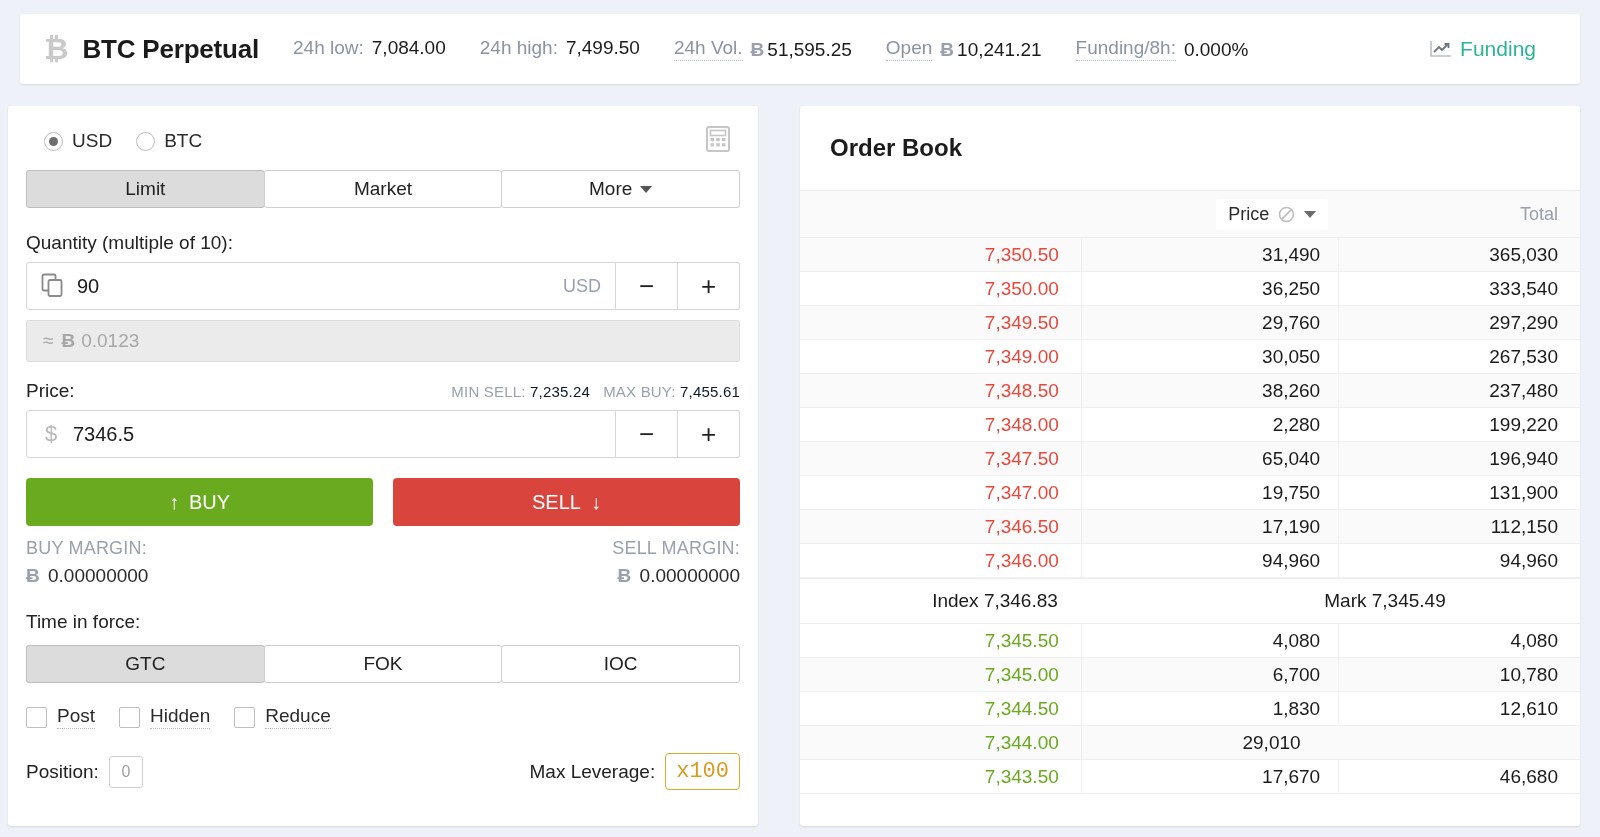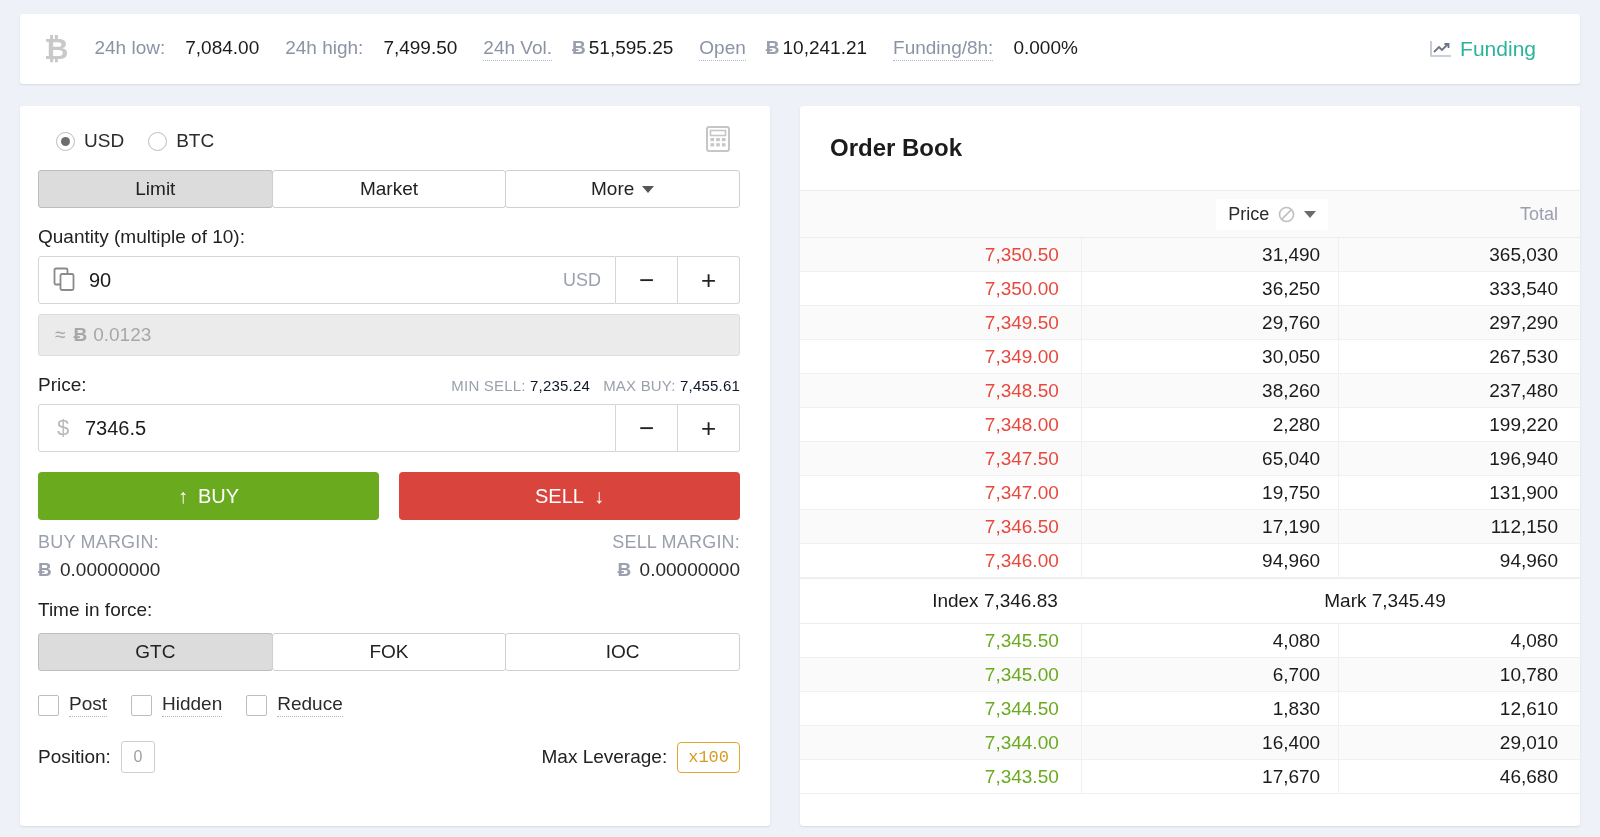--- a/index.html
+++ b/index.html
@@ -19,40 +19,40 @@
     display: flex; align-items: center;
   }
   .btc-glyph {
     margin-left: 24px; font-size: 30px; color: #c9c9c9;
     font-weight: bold; line-height: 1;
   }
   .pair-title {
     margin-left: 14px; font-size: 26px; font-weight: bold;
     color: #1b1b1b; letter-spacing: -.2px;
   }
-  .stat { display: flex; align-items: flex-start; margin-left: 26px; white-space: nowrap; gap: 12px; }
+  .stat { display: flex; align-items: flex-end; margin-left: 34px; white-space: nowrap; }
   .stat-label { font-size: 19px; color: #8b93a4; }
   .stat-label.dotted {
     border-bottom: 1px dotted #b3b9c6; padding-bottom: 1px;
   }
   .stat-val { font-size: 19px; color: #1b1b1b; margin-left: 8px; }
   .stat-val .b { color: #9aa0ad; font-weight: bold; margin-right: 3px; }
   .funding-link {
     margin-left: auto; margin-right: 44px;
     display: flex; align-items: center; gap: 8px;
     color: #2cb39a; font-size: 21px; cursor: pointer;
   }
 
   
   .panel-left {
-    position: absolute; left: 20px; top: 106px;
+    position: absolute; left: 8px; top: 106px;
     width: 750px; height: 720px;
     background: #fff; border-radius: 3px;
     box-shadow: 0 1px 2px rgba(0,0,0,.10);
-    padding: 18px 30px 0 18px;
+    padding: 18px 18px 0 18px;
   }
   .panel-right {
     position: absolute; left: 800px; top: 106px;
     width: 780px; height: 720px;
     background: #fff; border-radius: 3px;
     box-shadow: 0 1px 2px rgba(0,0,0,.10);
     overflow: hidden;
   }
 
   
@@ -80,21 +80,21 @@
   }
   .seg .cell:first-child { margin-left: 0; }
   .seg .cell.active { background: #dcdcdc; border-color: #bdbdbd; }
   .caret {
     display: inline-block; width: 0; height: 0; margin-left: 8px;
     border-left: 6px solid transparent; border-right: 6px solid transparent;
     border-top: 7px solid #555; vertical-align: middle;
   }
 
   
-  .field-label { font-size: 19px; color: #222; margin-top: 18px; }
+  .field-label { font-size: 19px; color: #222; margin-top: 24px; }
   .label-row { display: flex; align-items: baseline; margin-top: 18px; }
   .hint { margin-left: auto; font-size: 15px; color: #9aa0ad; letter-spacing: .2px; }
   .hint b { color: #9aa0ad; font-weight: normal; }
   .hint .v { color: #0f172a; }
 
   
   .input-row { display: flex; margin-top: 8px; height: 48px; }
   .input-box {
     flex: 1; border: 1px solid #d6d6d6; border-radius: 3px 0 0 3px;
     display: flex; align-items: center; padding: 0 14px; background: #fff;
@@ -152,21 +152,21 @@
   .pos-box {
     margin-left: 10px; width: 34px; height: 32px;
     border: 1px solid #cfcfcf; border-radius: 3px; background: #fff;
     display: flex; align-items: center; justify-content: center;
     font-size: 16px; color: #a0a0a0;
   }
   .lev-wrap { margin-left: auto; display: flex; align-items: center; }
   .lev-lbl { font-size: 19px; color: #222; margin-right: 10px; }
   .lev-badge {
     border: 1px solid #e0a82e; border-radius: 4px;
-    color: #d99b1f; font-size: 17px; padding: 5px 10px;
+    color: #d99b1f; font-size: 22px; padding: 5px 10px;
     font-family: "Liberation Mono", monospace; cursor: pointer;
   }
 
   
   .ob-title { font-size: 24px; font-weight: bold; color: #1b1b1b; padding: 28px 0 0 30px; }
   .ob-head {
     display: flex; height: 48px; align-items: center;
     background: #fafafa; border-top: 1px solid #ededed; border-bottom: 1px solid #ededed;
     margin-top: 28px;
     justify-content: flex-end;
@@ -199,20 +199,21 @@
     display: flex; height: 46px; align-items: center;
     border-top: 1px solid #ededed; border-bottom: 1px solid #ededed; background: #fff;
   }
   .mid-cell { flex: 1; text-align: center; font-size: 19px; color: #1b1b1b; }
 </style>
 </head>
 <body>
 
 <div class="header">
   <span class="btc-glyph">₿</span>
+  <span class="pair-title">BTC Perpetual</span>
   <div id="header-stats" style="display:flex;align-items:baseline;">
       <div class="stat">
         <span class="stat-label">24h low:</span>
         <span class="stat-val"><span>7,084.00</span></span>
       </div>
       <div class="stat">
         <span class="stat-label">24h high:</span>
         <span class="stat-val"><span>7,499.50</span></span>
       </div>
       <div class="stat">
@@ -466,21 +467,20 @@
         <div class="s">6,700</div>
         <div class="t">10,780</div>
       </div>
       <div class="ob-row bid">
         <div class="p" style="color: rgb(106, 170, 30);">7,344.50</div>
         <div class="s">1,830</div>
         <div class="t">12,610</div>
       </div>
       <div class="ob-row bid alt">
         <div class="p" style="color: rgb(106, 170, 30);">7,344.00</div>
-        <div class="s">16,400</div>
         <div class="t">29,010</div>
       </div>
       <div class="ob-row bid">
         <div class="p" style="color: rgb(106, 170, 30);">7,343.50</div>
         <div class="s">17,670</div>
         <div class="t">46,680</div>
       </div>
     </div>
 </div>
 

